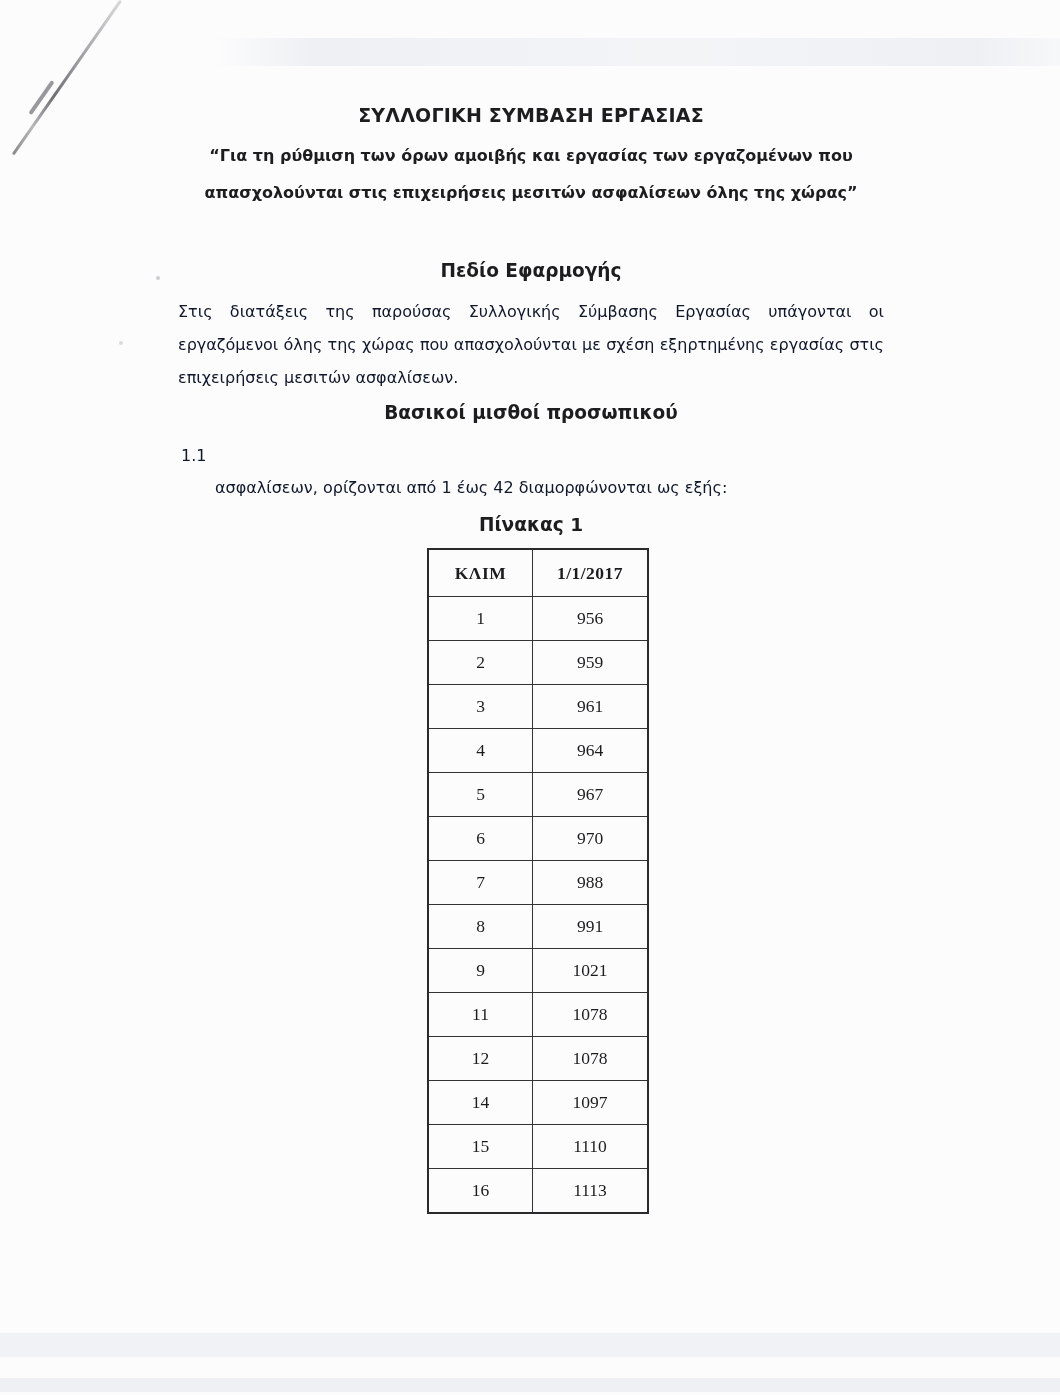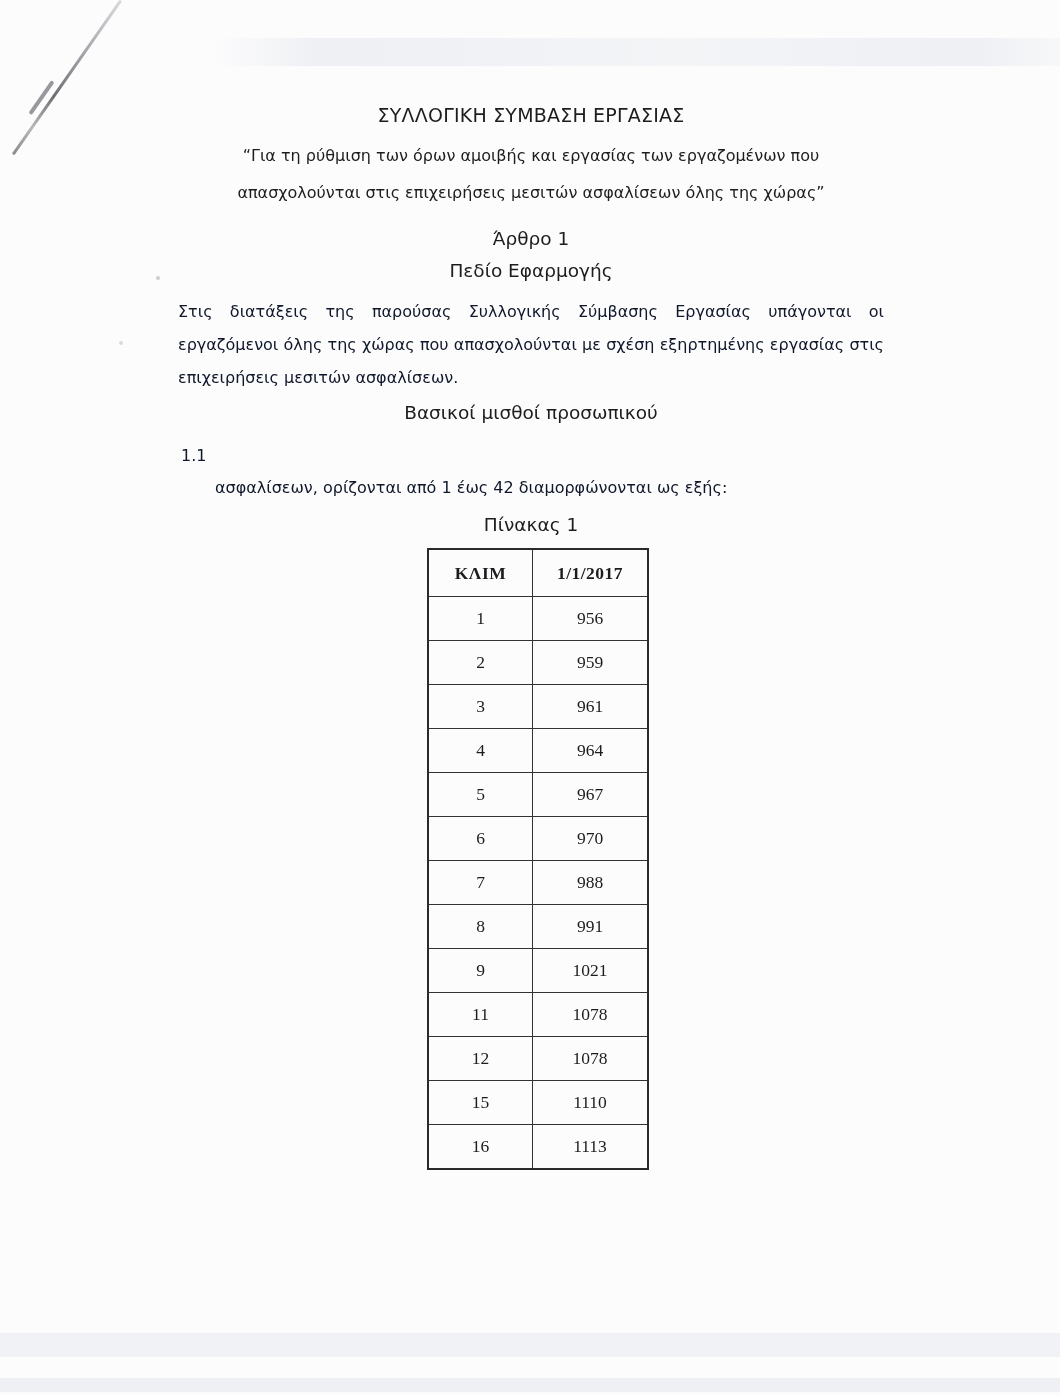--- a/index.html
+++ b/index.html
@@ -31,21 +31,21 @@
     background:rgba(198,204,216,.20);
   }
   .noise-bottom-2{
     position:absolute;left:0;top:1378px;width:1060px;height:14px;
     background:rgba(198,204,216,.26);
   }
   .speck-a{position:absolute;left:156px;top:276px;width:4px;height:4px;border-radius:50%;background:#b9b9bf;opacity:.7;}
   .speck-b{position:absolute;left:119px;top:341px;width:4px;height:4px;border-radius:50%;background:#c3c3c9;opacity:.6;}
   
   .center-block{position:absolute;left:178px;width:706px;text-align:center;}
-  .bold{font-weight:400;}
+  .bold{font-weight:700;}
   .fs-title{font-size:19px;letter-spacing:.2px;color:#1d1d1f;}
   .fs-sub{font-size:16px;color:#1d1d1f;}
   .fs-head{font-size:18.5px;color:#1d1d1f;}
   .p-line{position:absolute;font-size:16px;font-weight:500;color:#0f172a;}
   .block-line{left:178px;width:706px;}
   .justify{text-align:justify;text-align-last:justify;}
   
   .salary-table{
     position:absolute;left:427px;top:548px;
     border-collapse:collapse;table-layout:fixed;
@@ -73,21 +73,20 @@
   <div class="noise-bottom-1"></div>
   <div class="noise-bottom-2"></div>
   <div class="speck-a"></div>
   <div class="speck-b"></div>
 
   <div class="center-block bold fs-title" style="top:104px;">ΣΥΛΛΟΓΙΚΗ ΣΥΜΒΑΣΗ ΕΡΓΑΣΙΑΣ</div>
 
   <div class="center-block bold fs-sub" style="top:146px;">“Για τη ρύθμιση των όρων αμοιβής και εργασίας των εργαζομένων που</div>
   <div class="center-block bold fs-sub" style="top:183px;">απασχολούνται στις επιχειρήσεις μεσιτών ασφαλίσεων όλης της χώρας”</div>
 
-  <div class="center-block bold fs-head" style="top:228px;">Άρθρο 1</div>
   <div class="center-block bold fs-head" style="top:260px;">Πεδίο Εφαρμογής</div>
 
   <div class="p-line block-line justify" style="top:302px;">Στις διατάξεις της παρούσας Συλλογικής Σύμβασης Εργασίας υπάγονται οι</div>
   <div class="p-line block-line justify" style="top:335px;">εργαζόμενοι όλης της χώρας που απασχολούνται με σχέση εξηρτημένης εργασίας στις</div>
   <div class="p-line block-line" style="top:368px;">επιχειρήσεις μεσιτών ασφαλίσεων.</div>
 
   <div class="center-block bold fs-head" style="top:402px;">Βασικοί μισθοί προσωπικού</div>
 
   <div class="p-line bold" style="left:181px;top:446px;">1.1</div>
   <div class="p-line" style="left:215px;top:478px;width:675px;">ασφαλίσεων, ορίζονται από 1 έως 42 διαμορφώνονται ως εξής:</div>
@@ -140,20 +139,24 @@
         </tr>
         <tr>
           <td>11</td>
           <td>1078</td>
         </tr>
         <tr>
           <td>12</td>
           <td>1078</td>
         </tr>
         <tr>
+          <td>14</td>
+          <td>1097</td>
+        </tr>
+        <tr>
           <td>15</td>
           <td>1110</td>
         </tr>
         <tr>
           <td>16</td>
           <td>1113</td>
         </tr>
       </tbody>
   </table>
 

